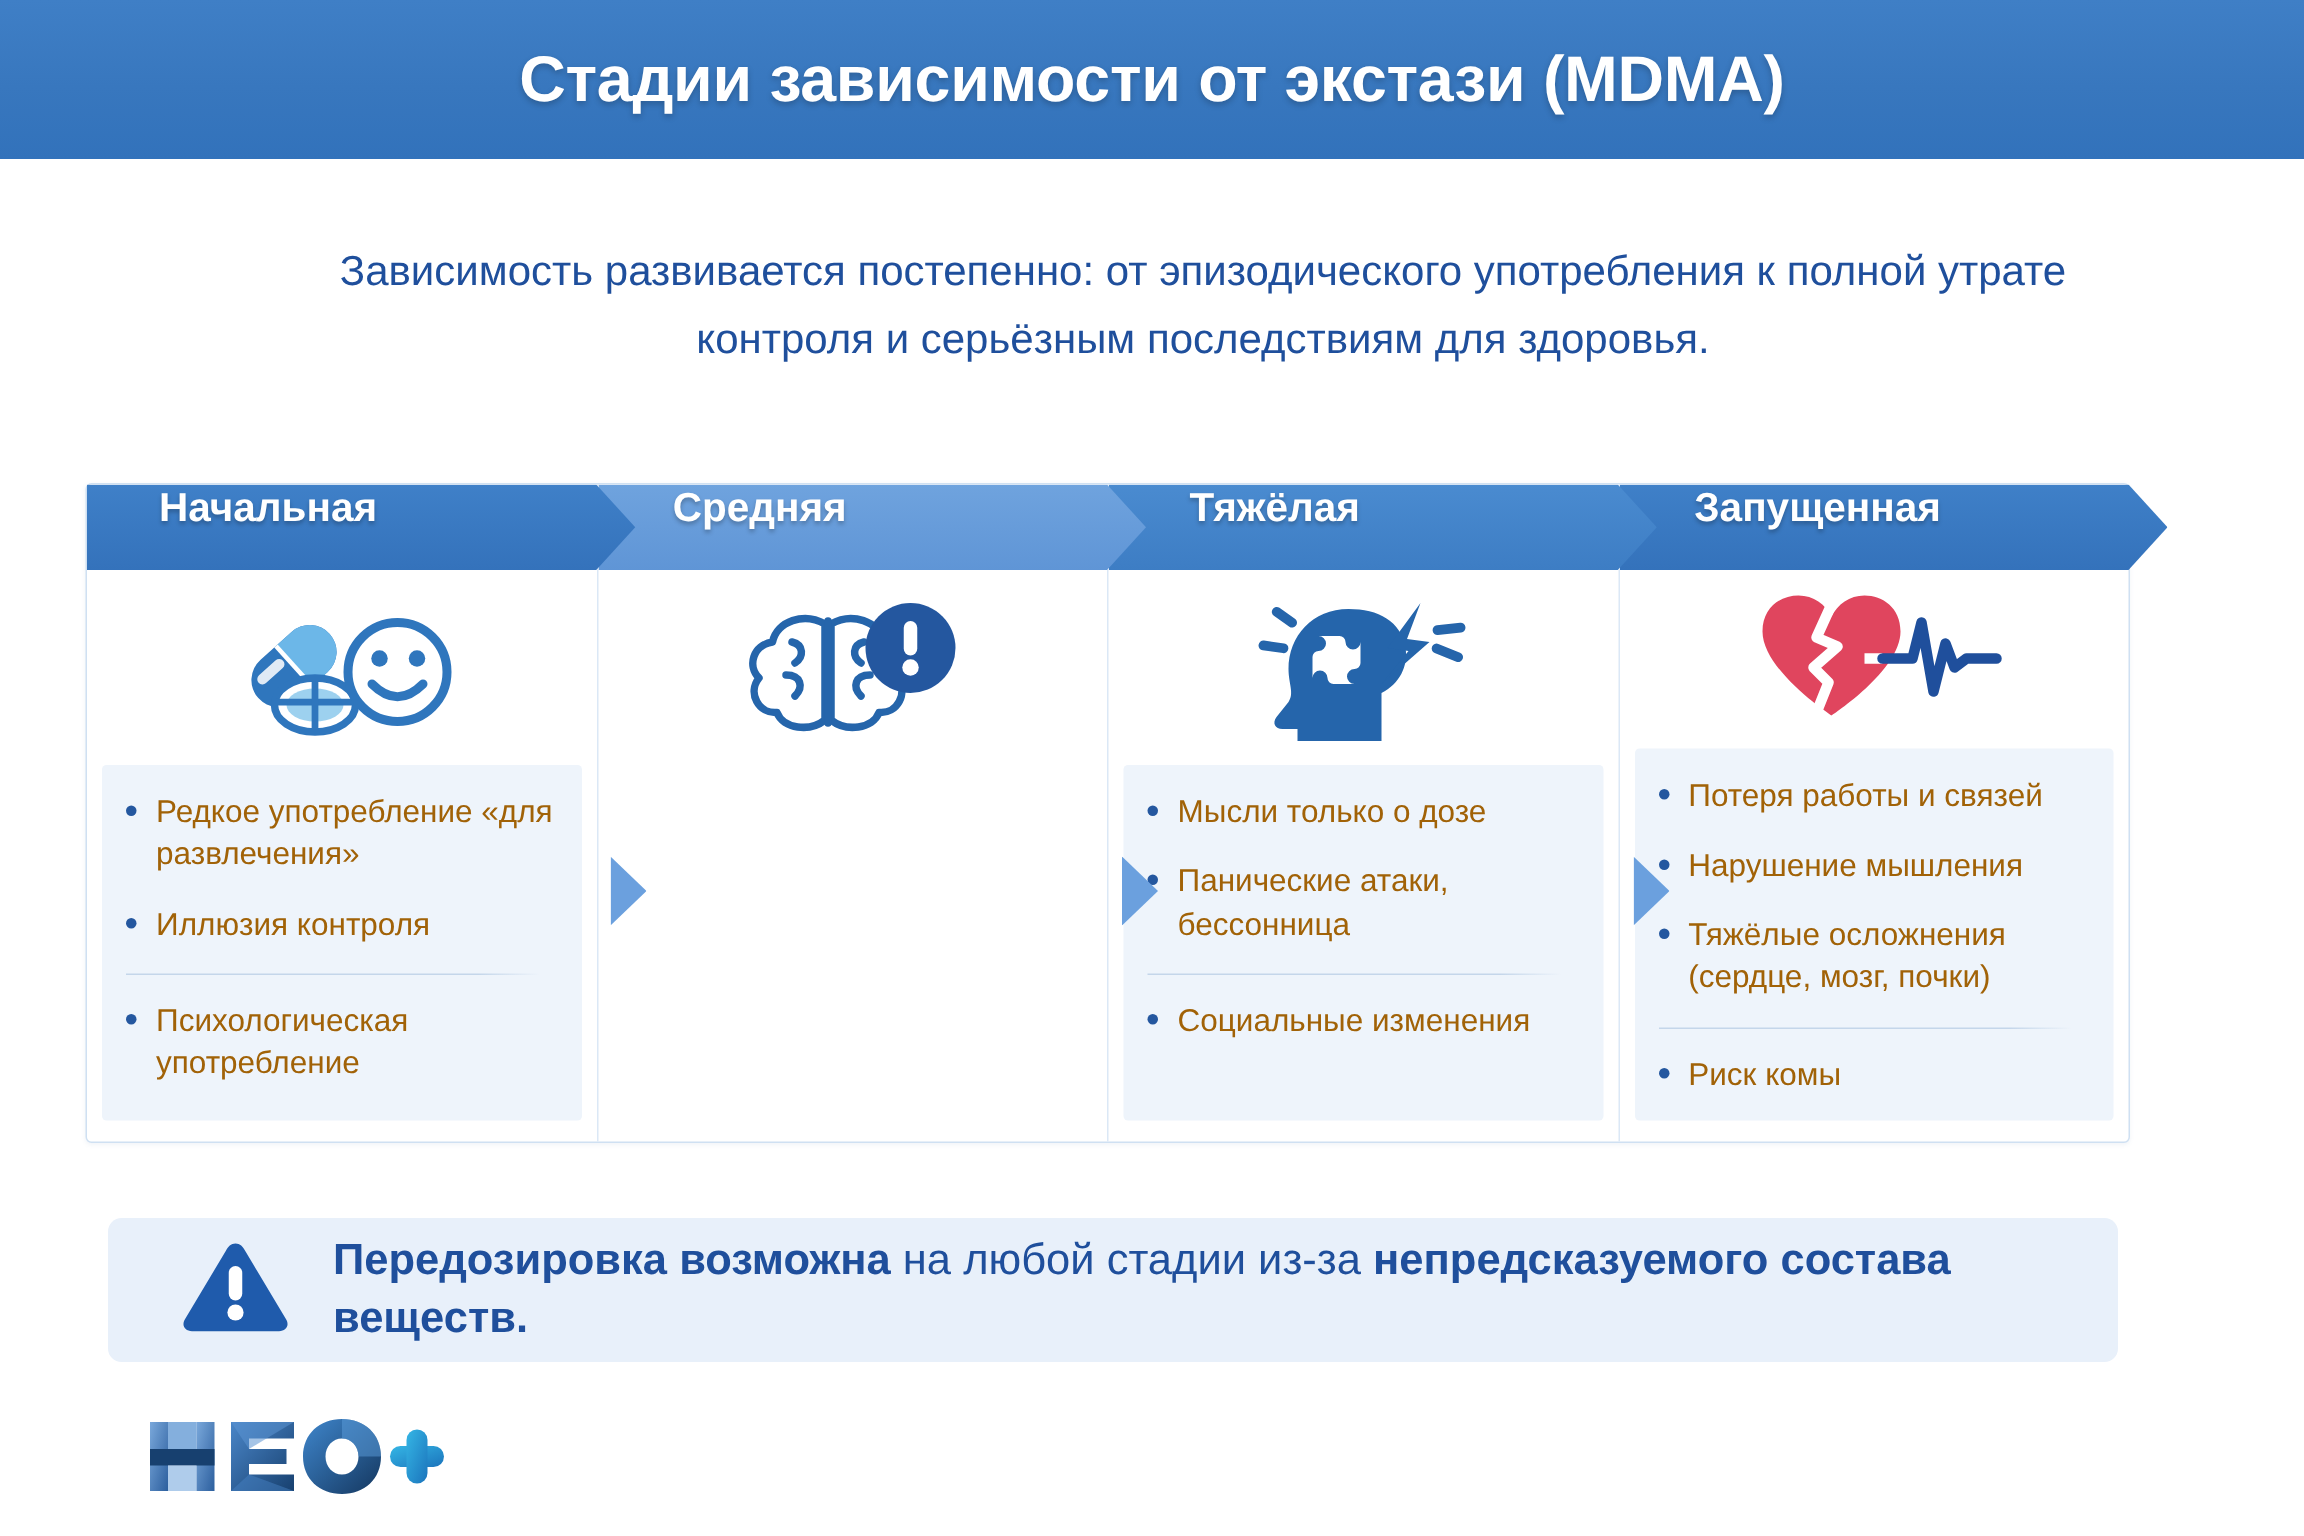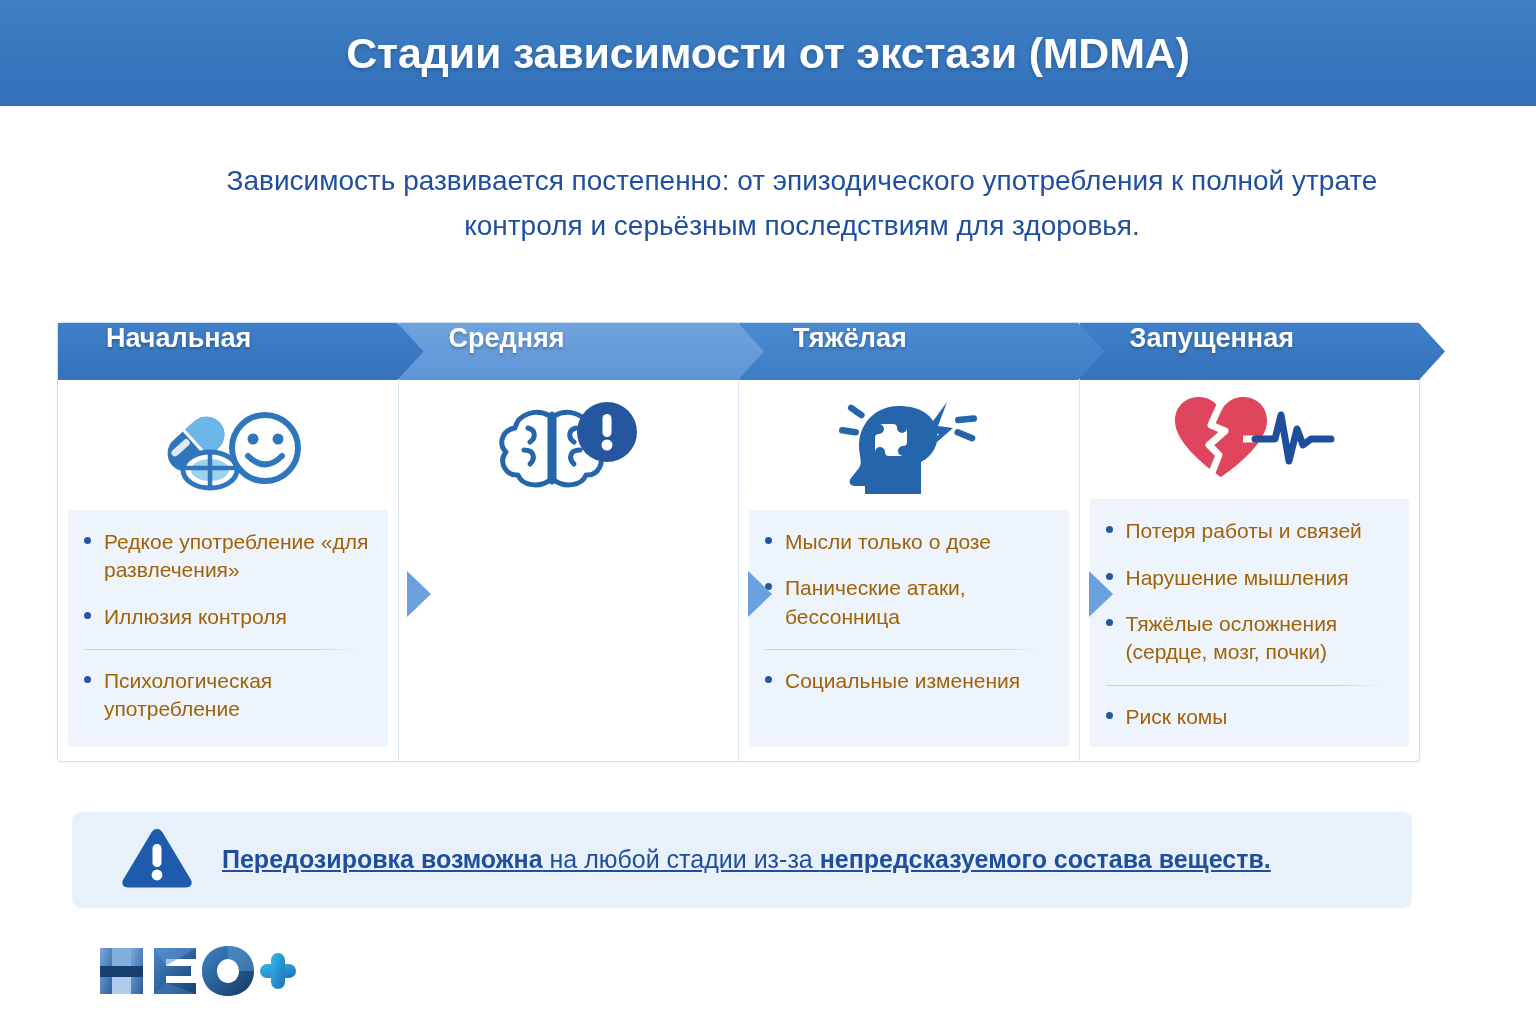--- a/index.html
+++ b/index.html
@@ -149,23 +149,22 @@
     position:absolute; left:72px; top:812px;
     width:1340px; height:96px;
     background:#e8f0fa;
     border-radius:9px;
     display:flex; align-items:center;
     padding-left:48px;
   }
   .warn-icon { flex:0 0 auto; margin-right:28px; }
   .warn-text {
     color:#1f4f9c;
-    font-size:25px;
+    font-size:29px;
     line-height:1.35;
-    text-decoration:underline;
   }
   .warn-text b { font-weight:bold; }
 
   
   .logo {
     position:absolute; left:96px; top:940px;
     display:flex; align-items:center;
   }
 </style>
 </head>

